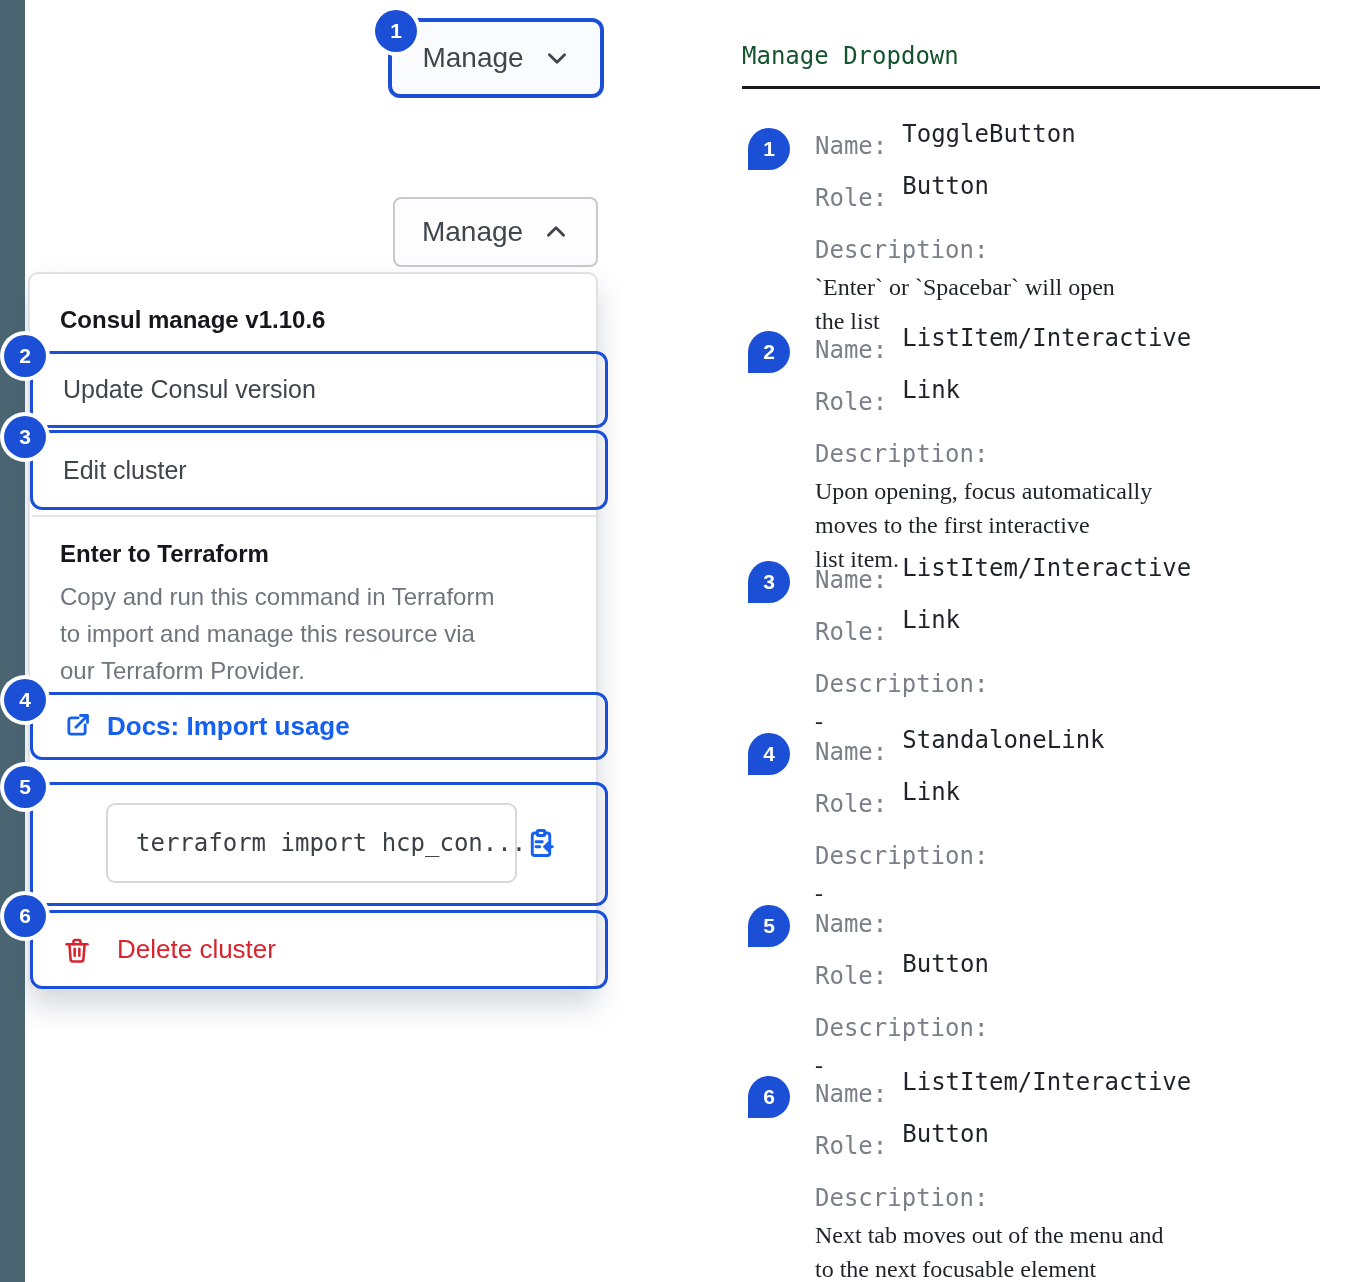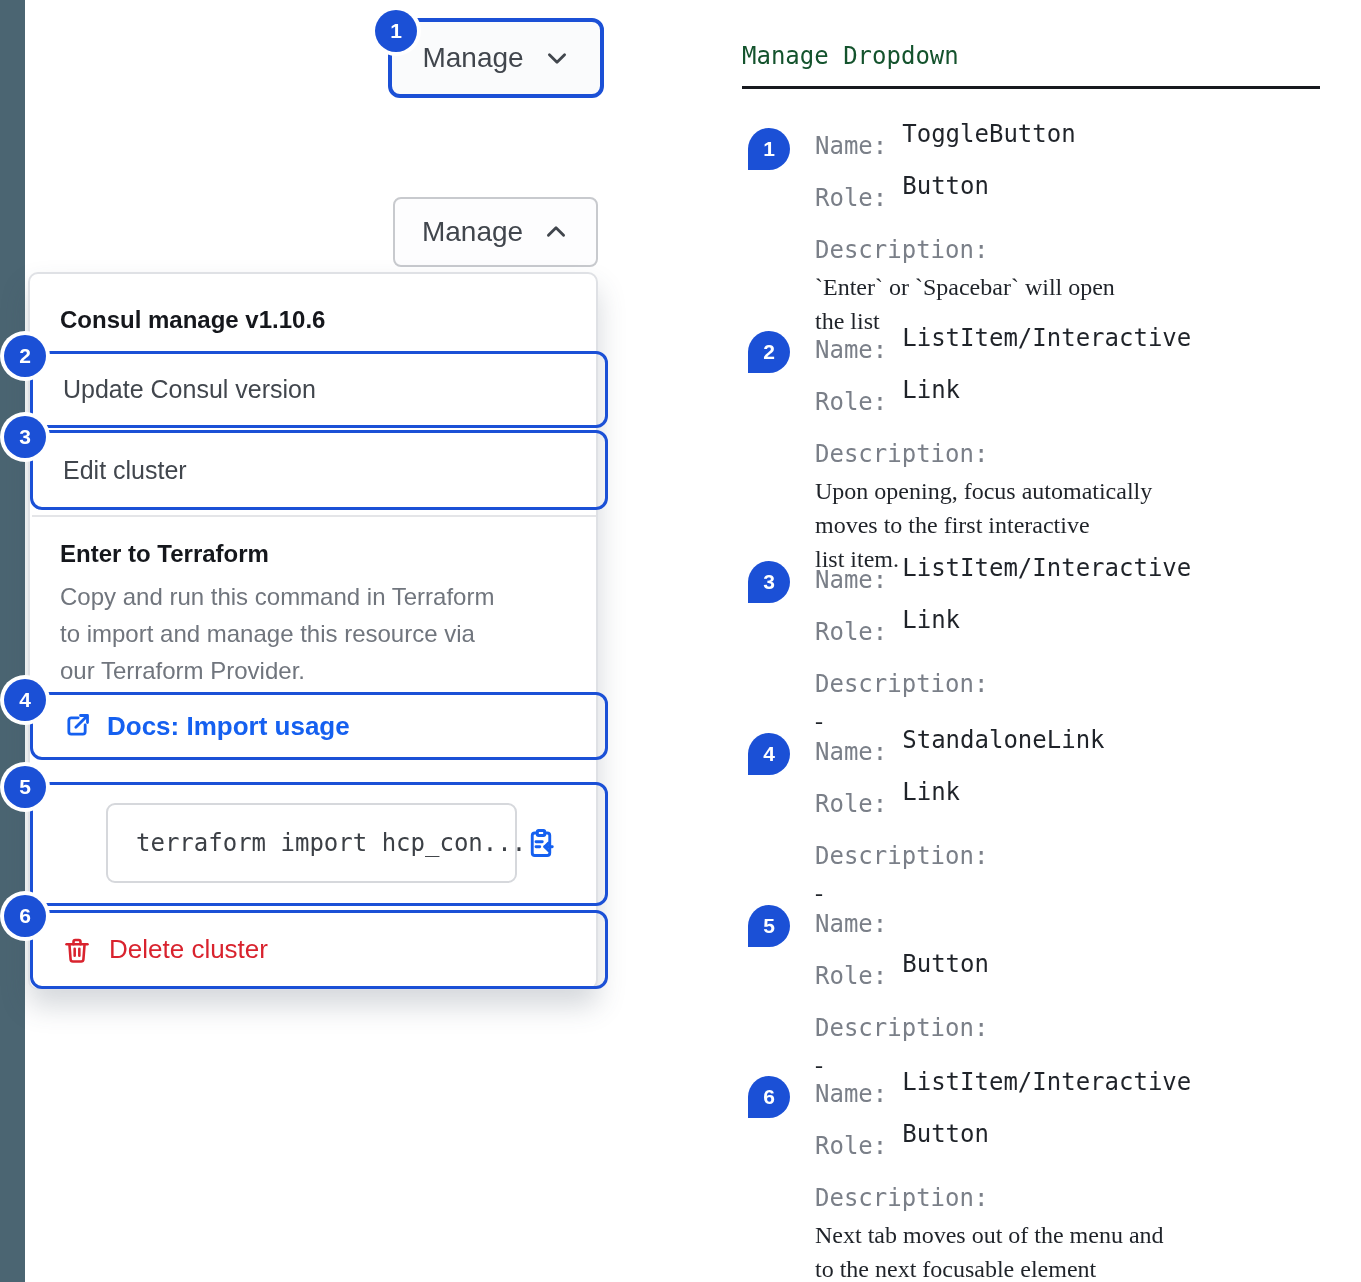--- a/index.html
+++ b/index.html
@@ -51,21 +51,21 @@
 
   .outline-row{left:30px;width:578px;box-sizing:border-box;border:3.5px solid var(--accent);
                border-radius:12px;display:flex;align-items:center;padding:0 30px;cursor:pointer;}
   .row-update{top:351px;height:77px;}
   .row-edit{top:430px;height:80px;}
   .row-docs{top:692px;height:68px;gap:16px;}
   .row-copy{top:782px;height:124px;}
   .row-delete{top:910px;height:79px;gap:18px;}
   .menu-label{font-size:25px;color:var(--menu-ink);}
   .docs-label{font-size:26px;font-weight:600;color:var(--link);}
-  .delete-label{font-size:26px;font-weight:500;color:var(--red);}
+  .delete-label{font-size:26px;font-weight:500;color:var(--red);margin-left:8px;}
   .icon-24{width:28px;height:28px;display:block;flex:none;}
 
   .code-field{left:74px;top:803px;width:411px;height:80px;box-sizing:border-box;background:#fff;
               border:2px solid var(--border-light);border-radius:9px;
               display:flex;align-items:center;padding:0 18px 0 28px;margin-left:32px;}
   .code-text{font-family:"DejaVu Sans Mono",monospace;font-size:24px;color:#3c4046;
              flex:1;white-space:nowrap;}
   .copy-icon{width:30px;height:30px;display:block;flex:none;cursor:pointer;}
 
   

